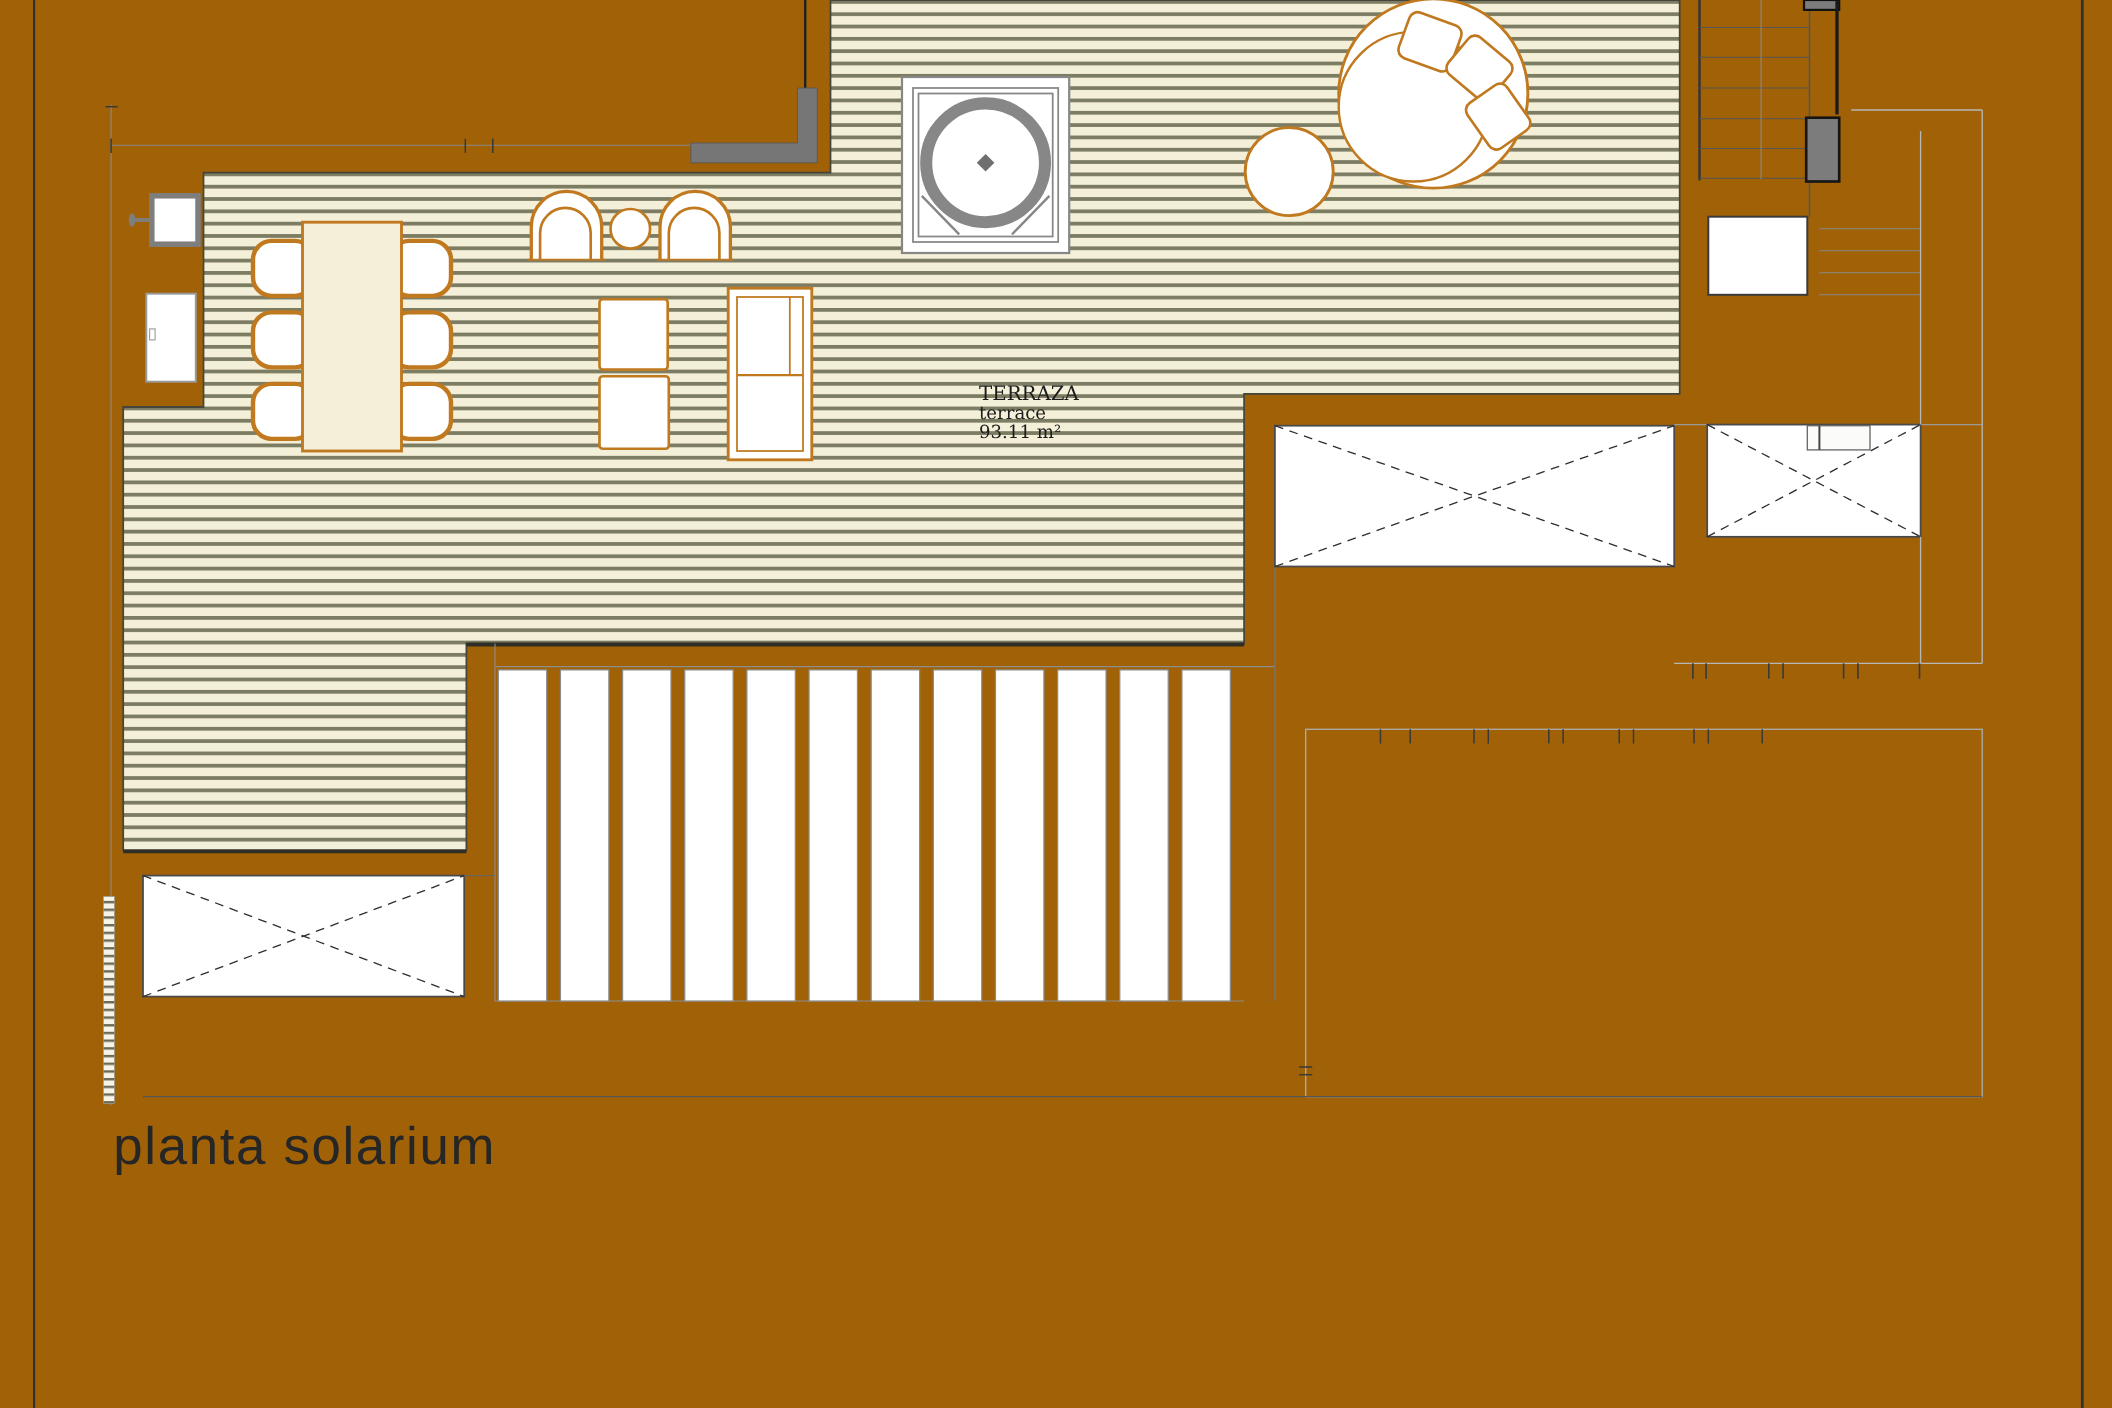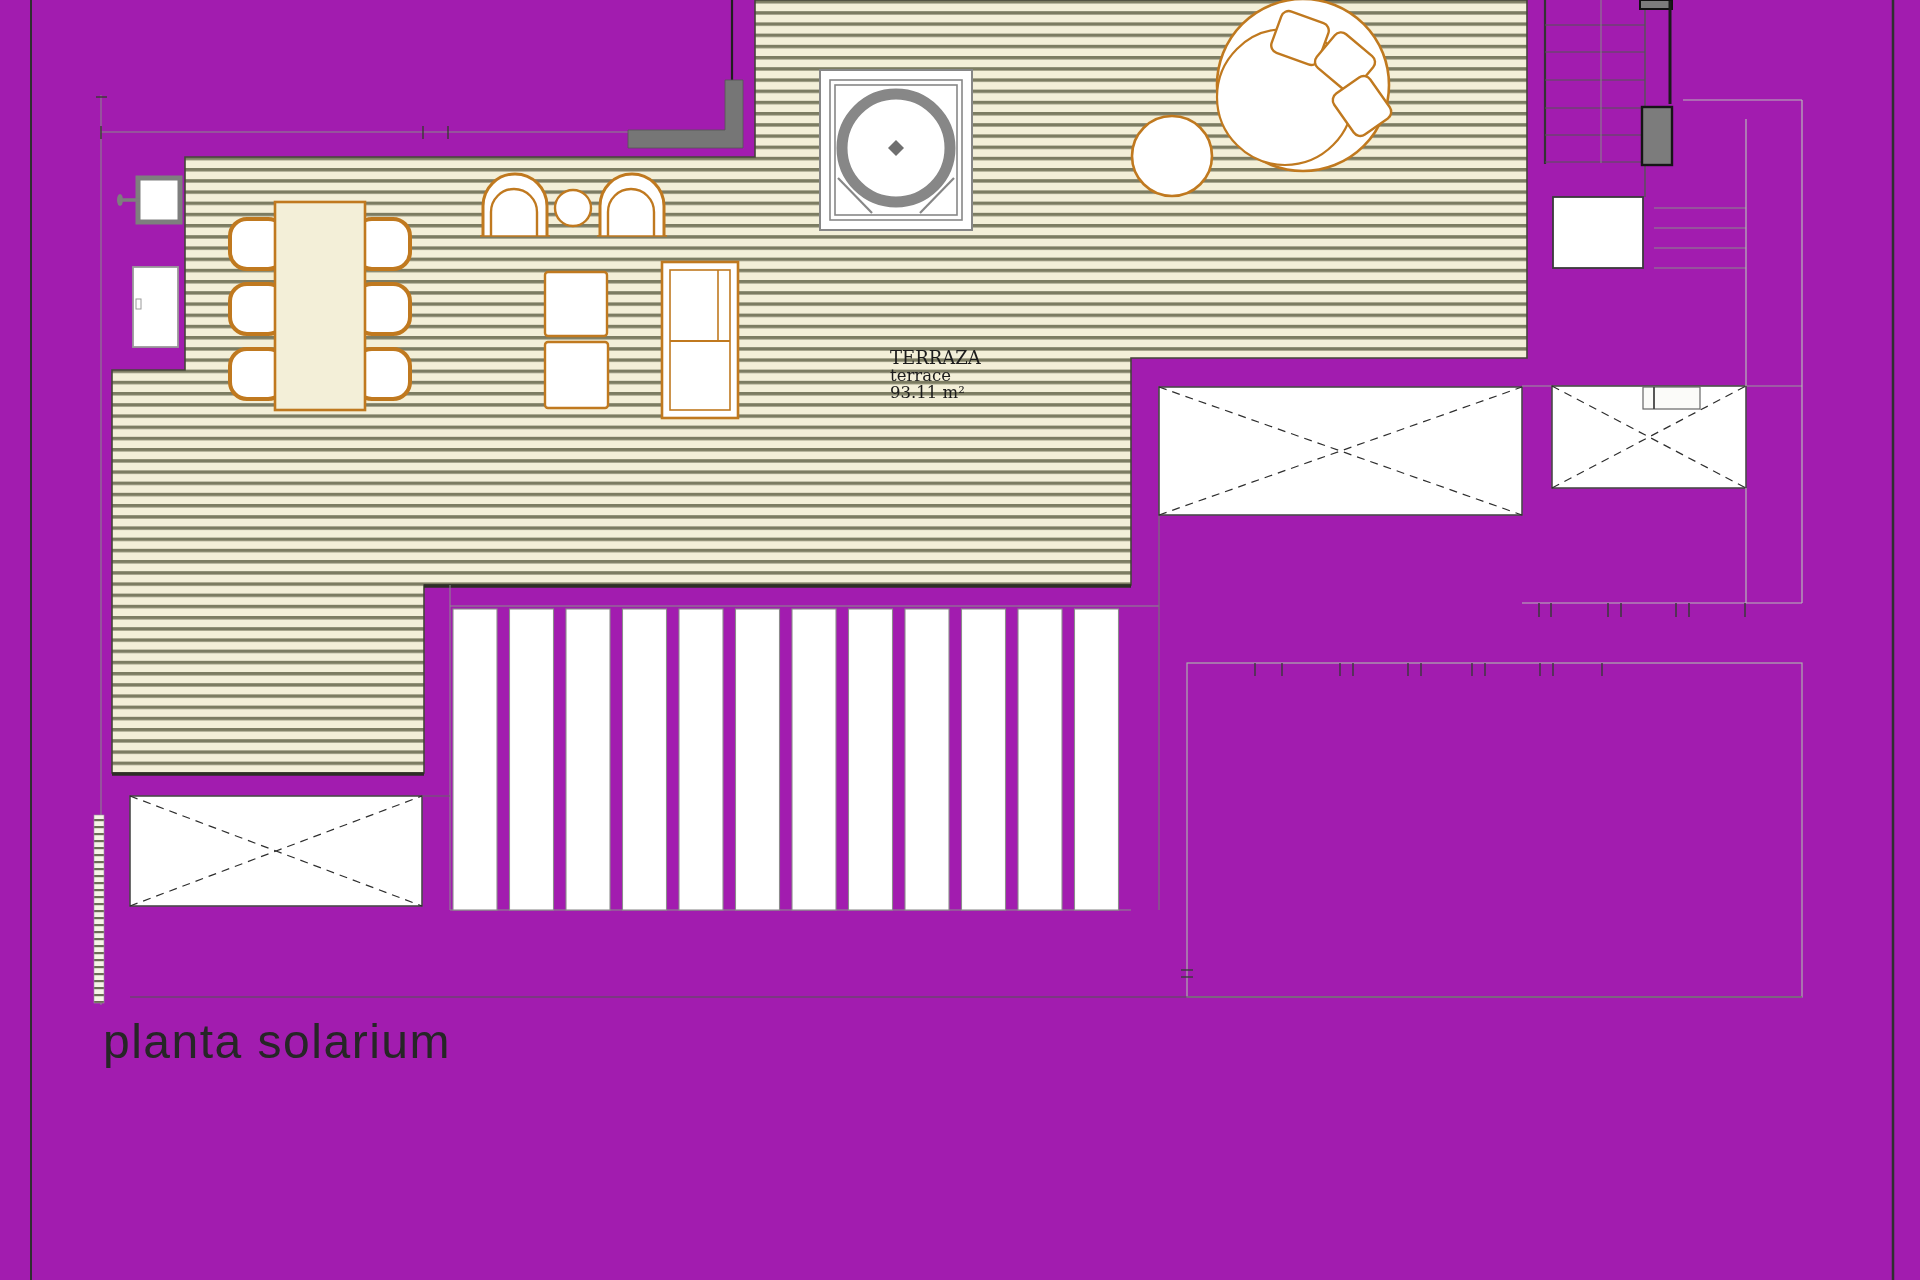--- a/index.html
+++ b/index.html
@@ -1,16 +1,16 @@
 <!DOCTYPE html>
 <html><head>
 <meta charset="utf-8">
 <style>
   html,body{margin:0;padding:0;background:#ffffff;}
-  .sheet{position:relative;width:1920px;height:1280px;background:#a21caf;overflow:hidden;
+  .sheet{position:relative;width:1920px;height:1280px;background:#a16207;overflow:hidden;
          font-family:"Liberation Sans",sans-serif;}
   .sheet svg{position:absolute;left:0;top:0;}
   text.room-label{font-family:"DejaVu Serif",serif;fill:#1c1c1c;}
   text.plan-title{font-family:"Liberation Sans",sans-serif;fill:#262626;letter-spacing:1.5px;}
 </style>
 </head>
 <body>
 
 <div class="sheet">
 <svg width="1920" height="1280" viewBox="0 0 1920 1280">

